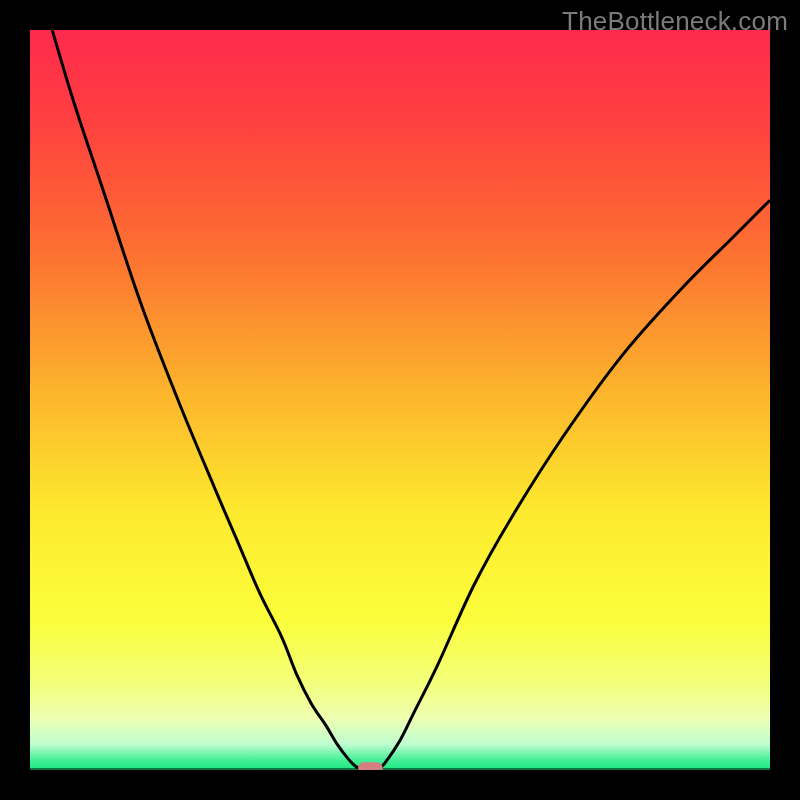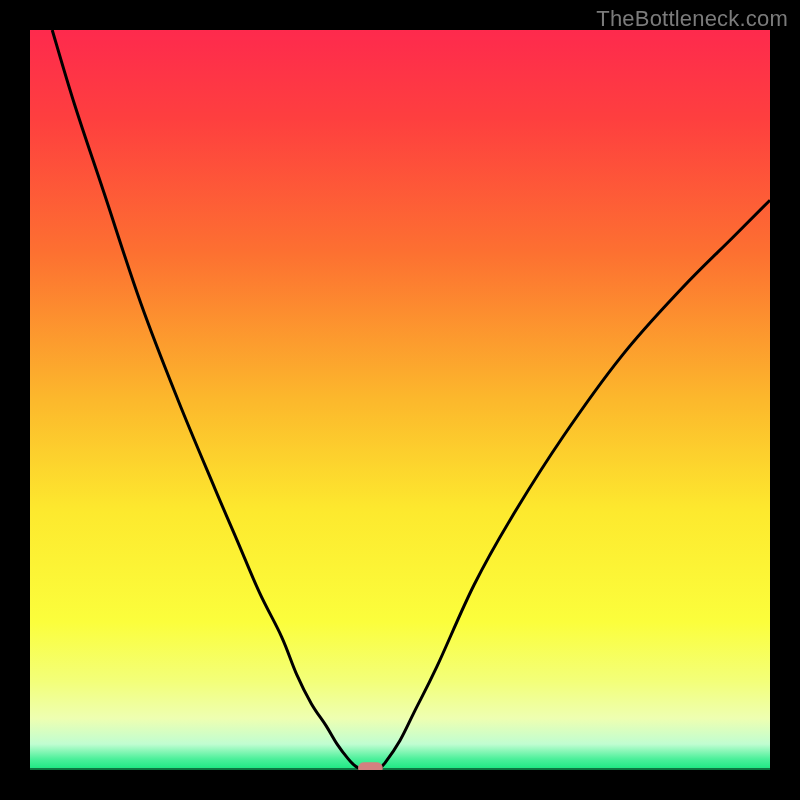--- a/index.html
+++ b/index.html
@@ -28,21 +28,21 @@
   }
   .gradient-bg {
     position: absolute;
     inset: 0;
   }
   .watermark {
     position: absolute;
     top: 6px;
     right: 12px;
     color: #7b7b7b;
-    font-size: 22px;
+    font-size: 26px;
     font-weight: 500;
     font-family: Arial, sans-serif;
     letter-spacing: 0.2px;
   }
   svg {
     position: absolute;
     inset: 0;
   }
   .curve {
     fill: none;

